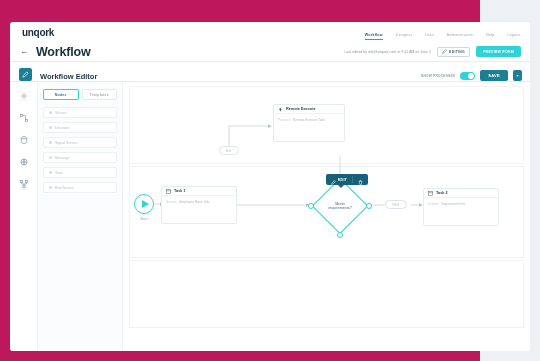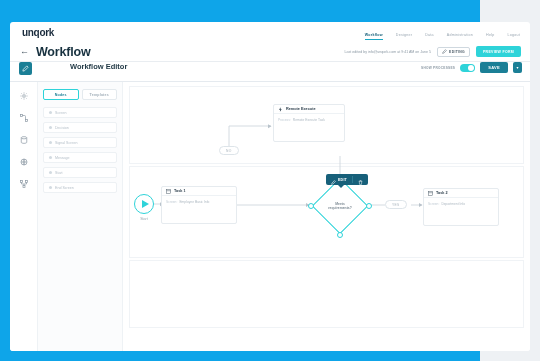--- a/index.html
+++ b/index.html
@@ -2,21 +2,21 @@
 <html><head>
 <meta charset="utf-8">
 <style>
   * { box-sizing: border-box; margin:0; padding:0; }
   html, body { width:540px; height:361px; }
   body {
     font-family: "Liberation Sans", sans-serif;
     background:#eef1f4;
     overflow:hidden;
   }
-  .app { position:relative; width:480px; height:361px; background:#0ea5e9; }
+  .app { position:relative; width:480px; height:361px; background:#be185d; }
 
   
   .brandbar {
     position:absolute; left:10px; top:22px; width:520px; height:20px;
     background:#ffffff;
     border-top-left-radius:3px; border-top-right-radius:3px;
     display:flex; align-items:center;
   }
   .logo {
     margin-left:12px; font-size:10px; font-weight:bold; letter-spacing:-.3px;
@@ -50,23 +50,22 @@
   }
   .btn-preview {
     background:#2ed3d9; color:#ffffff; border-radius:2px;
     height:11px; padding:0 7px; display:flex; align-items:center;
     font-size:3.5px; font-weight:bold; letter-spacing:.3px;
   }
 
   
   .editorbar {
     position:absolute; left:10px; top:62px; width:520px; height:20px;
-    background:#ffffff; display:flex; align-items:flex-start;
+    background:#ffffff; display:flex; align-items:flex-end;
     border-bottom:1px solid #e5eaef;
-    gap:30px;
   }
   .editor-icon {
     width:13px; height:13px; border-radius:2px; background:#1b7f96;
     margin-left:9px; display:flex; align-items:center; justify-content:center;
     color:#fff; font-size:7px;
   }
   .editor-title { margin-left:8px; font-size:7.5px; font-weight:bold; color:#1f3744; }
   .editor-right { margin-left:auto; margin-right:8px; display:flex; align-items:center; gap:5px; }
   .toggle-label { font-size:3.2px; color:#8e9ba6; font-weight:bold; letter-spacing:.25px; }
   .toggle {

